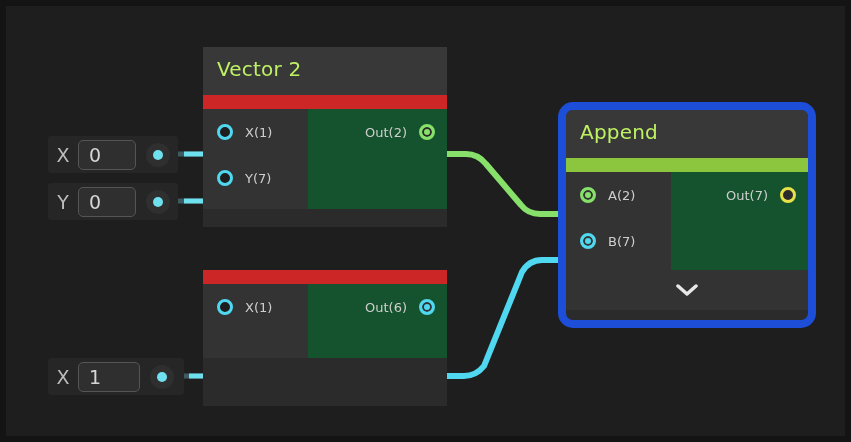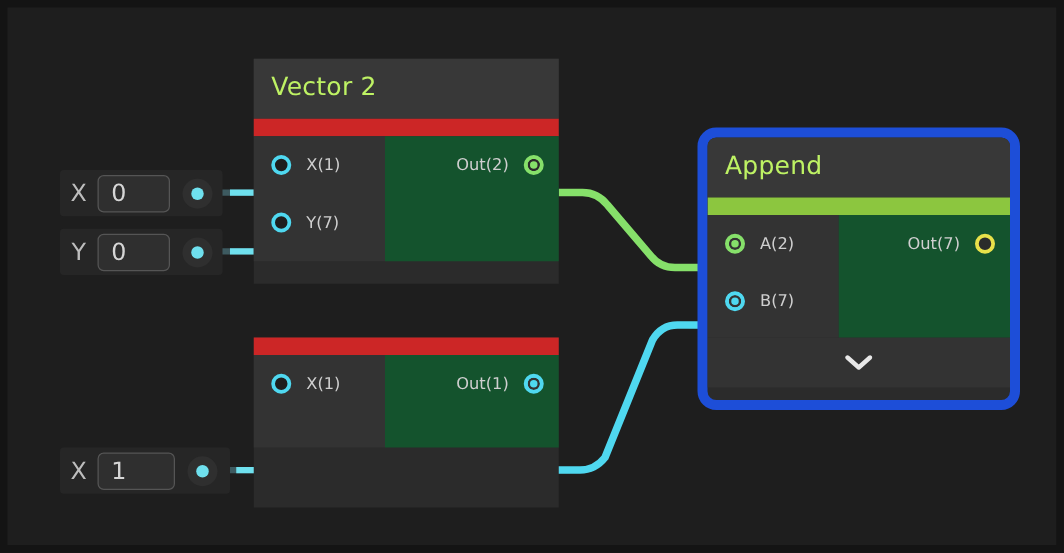--- a/index.html
+++ b/index.html
@@ -139,21 +139,21 @@
     <div class="accent" style="background:#cc2626;"></div>
     <div class="cols">
       <div class="incol" style="width:105px;height:74px;">
         <div class="prow">
           <span class="port hollow-cyan"></span>
           <span class="plabel">X(1)</span>
         </div>
       </div>
       <div class="outcol" style="height:74px;">
         <div class="prow out">
-          <span class="plabel o">Out(1)</span>
+          <span class="plabel o">Out(6)</span>
           <span class="port fill-cyan"></span>
         </div>
       </div>
     </div>
   </div>
 
   <div class="node" id="node-append" style="left:552px;top:96px;width:258px;height:226px;">
     <div class="title">Append</div>
     <div class="accent" style="background:#8cc63f;"></div>
     <div class="cols">

